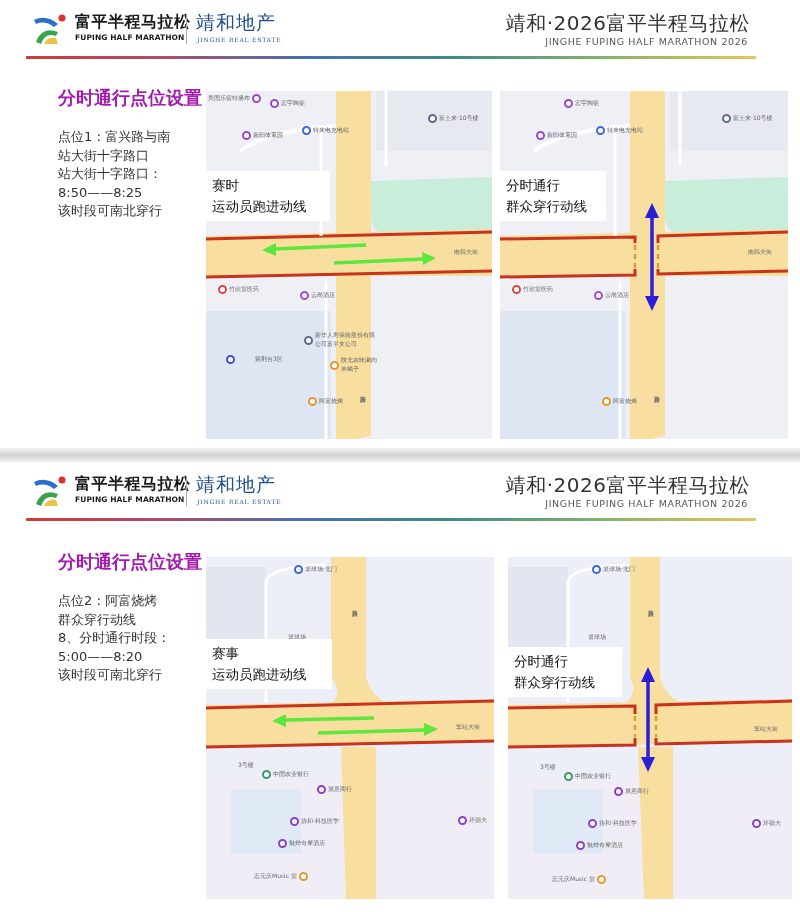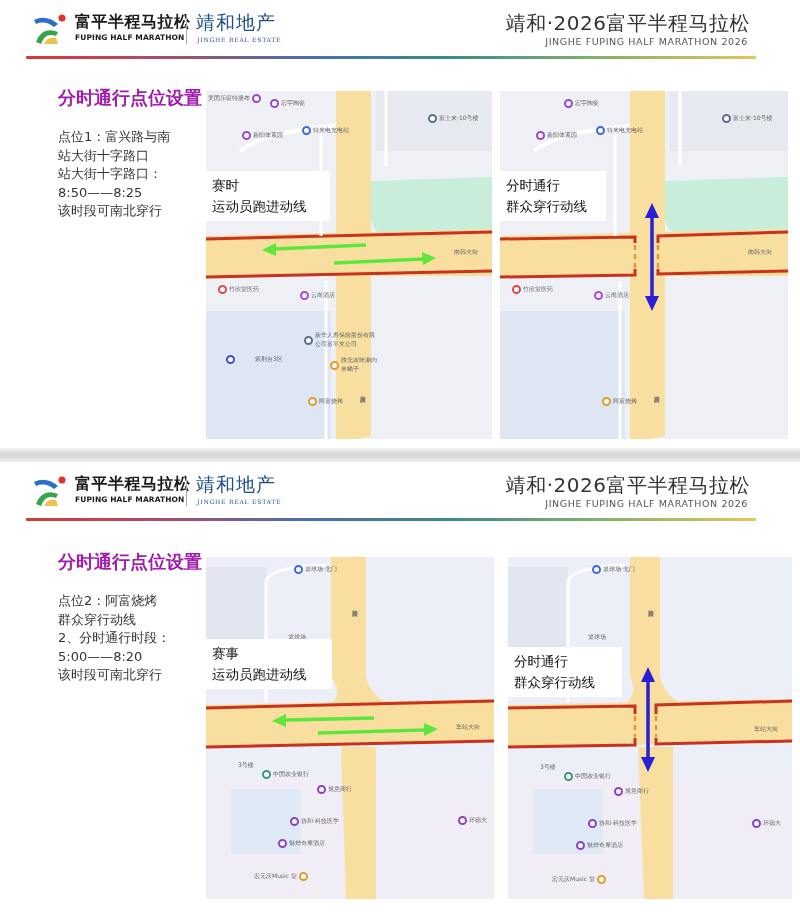--- a/index.html
+++ b/index.html
@@ -206,21 +206,21 @@
     <div class="jh-en">JINGHE REAL ESTATE</div>
     <div class="ttl-cn">靖和·2026富平半程马拉松</div>
     <div class="ttl-en">JINGHE FUPING HALF MARATHON 2026</div>
     <div class="rule"></div>
   </div>
 
   <div class="side" style="top:88px;">
     <div class="side-h">分时通行点位设置</div>
     <div class="side-line">点位2：阿富烧烤</div>
     <div class="side-line">群众穿行动线</div>
-    <div class="side-line">2、分时通行时段：</div>
+    <div class="side-line">8、分时通行时段：</div>
     <div class="side-line">5:00——8:20</div>
     <div class="side-line">该时段可南北穿行</div>
   </div>
 
   <div class="map" style="left:206px; top:95px; width:288px; height:342px; background:#eceef8;">
     <svg width="288" height="342" viewBox="0 0 288 342">
       <rect width="288" height="342" fill="#eceef8"></rect>
       <rect x="0" y="220" width="288" height="122" fill="#f1edf7"></rect>
       <rect x="25" y="232" width="70" height="65" fill="#dfeaf6"></rect>
       <rect x="0" y="10" width="60" height="120" fill="#e2e6f0"></rect>

